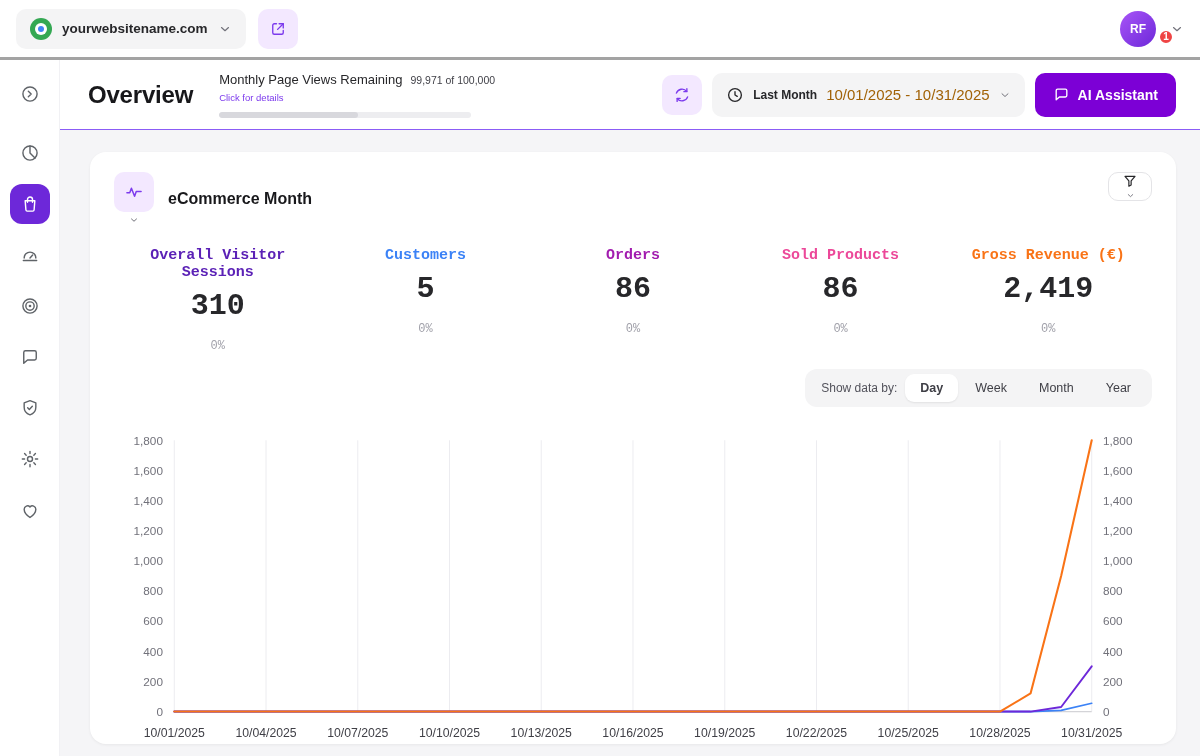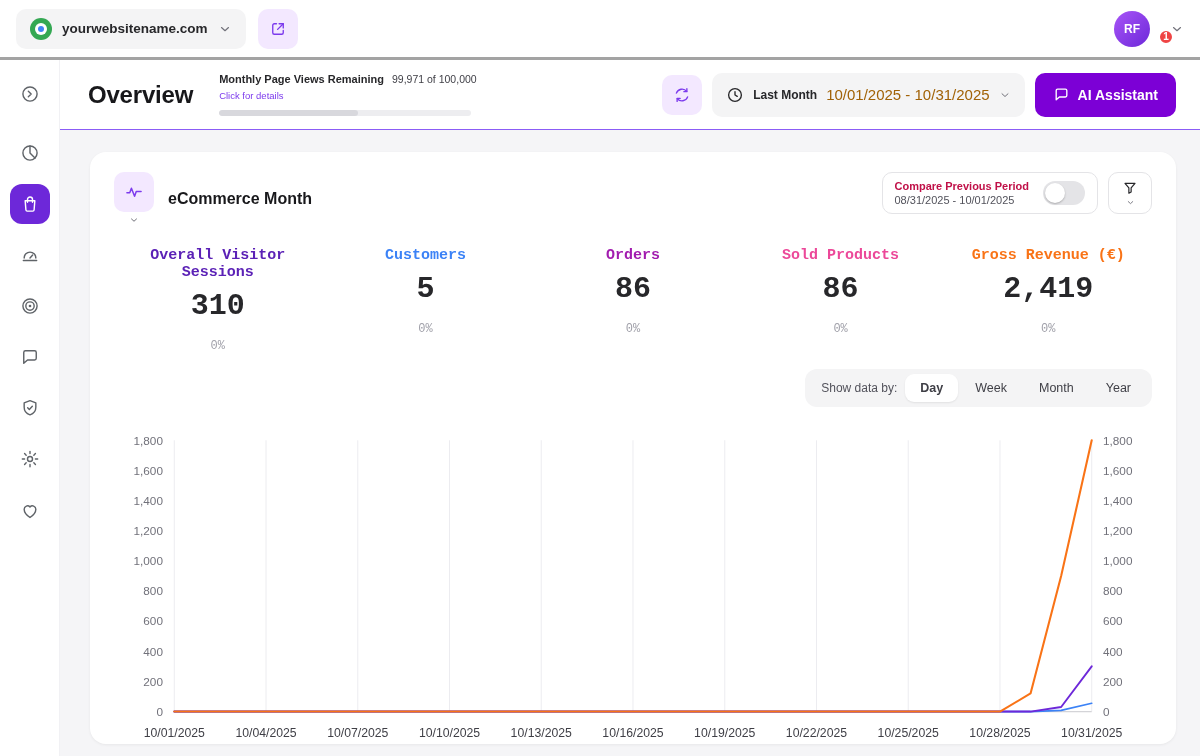--- a/index.html
+++ b/index.html
@@ -10,39 +10,39 @@
   
   .topbar { height:60px; background:#fff; border-bottom:3px solid #a3a3a3; display:flex; align-items:center; padding:0 16px; gap:12px; flex:0 0 auto; }
   .site-selector { height:40px; background:#f4f4f5; border-radius:10px; padding:0 14px; display:flex; align-items:center; gap:10px; cursor:pointer; }
   .site-icon { width:22px; height:22px; border-radius:50%; background:#34a853; position:relative; flex:0 0 auto; }
   .site-icon::after { content:''; position:absolute; inset:5px; border-radius:50%; background:#fff; }
   .site-icon::before { content:''; position:absolute; left:8px; top:8px; width:6px; height:6px; border-radius:50%; background:#4285f4; z-index:1; }
   .site-name { font-size:13.5px; font-weight:700; color:#27272a; }
   .chev { color:#71717a; display:flex; align-items:center; }
   .iconbtn { width:40px; height:40px; border:none; border-radius:10px; background:#f3e8ff; color:var(--accent,#7c3aed); display:flex; align-items:center; justify-content:center; cursor:pointer; }
   .topbar-right { margin-left:auto; display:flex; align-items:center; gap:6px; }
-  .account { display:flex; align-items:center; gap:20px; cursor:pointer; position:relative; }
+  .account { display:flex; align-items:center; gap:14px; cursor:pointer; position:relative; }
   .avatar { width:36px; height:36px; border-radius:50%; background:linear-gradient(135deg,#a855f7,#6d28d9); color:#fff; font-size:12px; font-weight:700; display:flex; align-items:center; justify-content:center; position:relative; }
   .notif-badge { position:absolute; right:10px; bottom:2px; min-width:16px; height:16px; border-radius:8px; background:var(--badge,#ef4444); color:#fff; font-size:10px; font-weight:700; display:flex; align-items:center; justify-content:center; border:2px solid #fff; padding:0 3px; z-index:2; }
 
   
   .shell { flex:1; display:flex; min-height:0; }
   .sidebar { width:60px; background:#fff; border-right:1px solid #f1f1f4; display:flex; flex-direction:column; align-items:center; padding-top:14px; gap:11px; flex:0 0 auto; }
   .side-item { width:40px; height:40px; border-radius:12px; display:flex; align-items:center; justify-content:center; color:#5f6368; cursor:pointer; }
   .side-item.active { background:var(--accent-dark,#6d28d9); color:#fff; }
   .side-item.first { margin-bottom:8px; }
 
   .main { flex:1; display:flex; flex-direction:column; min-width:0; }
 
   
   .page-header { height:70px; background:#fff; border-bottom:1px solid #8b5cf6; display:flex; align-items:center; padding:0 24px 0 28px; gap:26px; flex:0 0 auto; }
   .page-title { font-size:24px; font-weight:700; color:#18181b; letter-spacing:-0.2px; }
   .quota { width:252px; }
   .q-top { display:flex; align-items:baseline; gap:8px; white-space:nowrap; }
-  .q-label { font-size:11px; font-weight:700; color:#27272a; }
+  .q-label { font-size:13px; font-weight:400; color:#27272a; }
   .q-value { font-size:10.5px; color:#3f3f46; }
   .q-link { font-size:9.5px; color:var(--accent,#7c3aed); cursor:pointer; display:inline-block; margin-top:1px; }
   .qbar { width:100%; height:6px; border-radius:3px; background:#ededf0; margin-top:7px; overflow:hidden; }
   .qbar-fill { height:100%; background:#d8d8dd; border-radius:3px; }
   .header-actions { margin-left:auto; display:flex; align-items:center; gap:10px; }
   .period-pill { height:44px; background:#f4f4f5; border-radius:10px; display:flex; align-items:center; gap:9px; padding:0 14px; cursor:pointer; color:#27272a; }
   .period-preset { font-size:12px; font-weight:700; }
   .period-range { font-size:15px; color:#a16207; }
   .ai-btn { height:44px; border:none; border-radius:10px; background:var(--ai-button,#7c00d6); color:#fff; font-size:14px; font-weight:600; display:flex; align-items:center; gap:8px; padding:0 18px; cursor:pointer; font-family:inherit; }
 
@@ -226,27 +226,20 @@
                 <svg class="ic" width="20" height="20" viewBox="0 0 24 24" fill="none" stroke="currentColor" stroke-width="1.8" stroke-linecap="round" stroke-linejoin="round">
                     <path d="M3.5 13h3.4l2-5.5 3.8 9.5 2-5.5h5.8"></path>
                   </svg>
               </span>
               <svg class="ic" width="10" height="10" viewBox="0 0 24 24" fill="none" stroke="#71717a" stroke-width="2.4" stroke-linecap="round" stroke-linejoin="round">
                   <path d="M6 9.5l6 5.5 6-5.5"></path>
                 </svg>
             </div>
             <div class="card-title">eCommerce Month</div>
             <div class="card-header-right">
-              <div class="compare-box">
-                <div>
-                  <div class="compare-label">Compare Previous Period</div>
-                  <div class="compare-range">08/31/2025 - 10/01/2025</div>
-                </div>
-                <div class="toggle"></div>
-              </div>
               <button class="filter-btn">
                 <svg class="ic" width="16" height="16" viewBox="0 0 24 24" fill="none" stroke="currentColor" stroke-width="1.8" stroke-linecap="round" stroke-linejoin="round">
                     <path d="M4.5 5h15l-5.8 6.8V18l-3.4 1.8v-8L4.5 5z"></path>
                   </svg>
                 <svg class="ic" width="9" height="9" viewBox="0 0 24 24" fill="none" stroke="#71717a" stroke-width="2.4" stroke-linecap="round" stroke-linejoin="round">
                     <path d="M6 9.5l6 5.5 6-5.5"></path>
                   </svg>
               </button>
             </div>
           </div>

